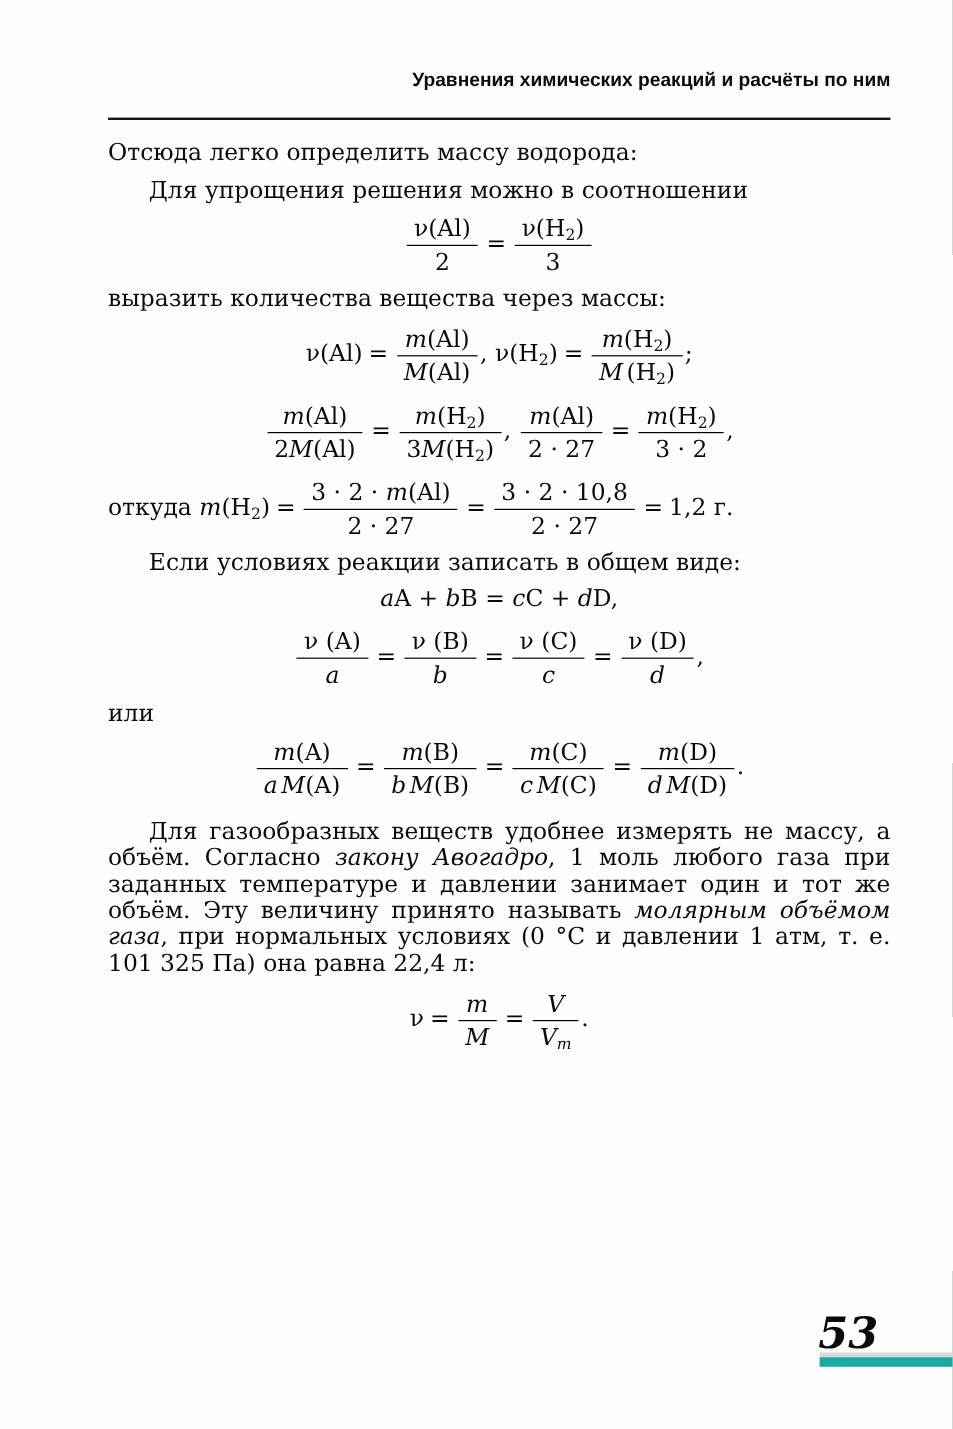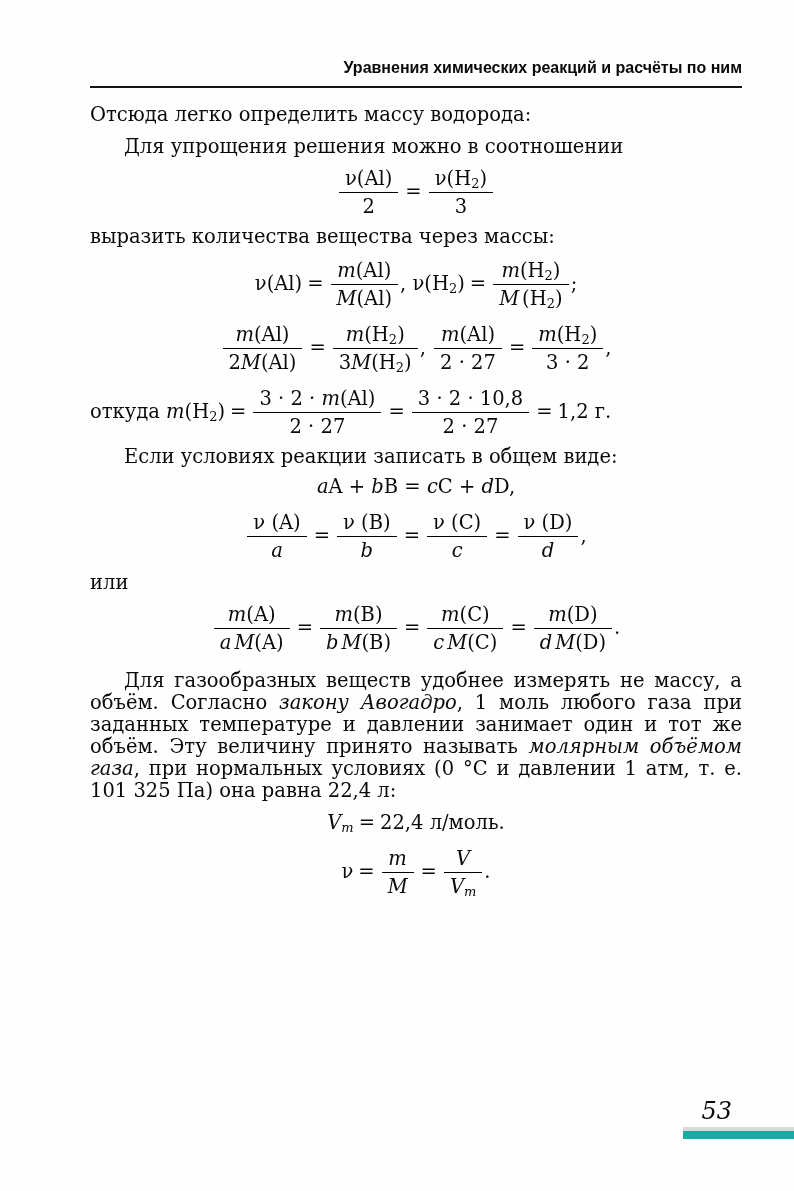--- a/index.html
+++ b/index.html
@@ -1,34 +1,34 @@
 <!DOCTYPE html>
 <html><head>
 <meta charset="utf-8">
 <style>
   html,body{margin:0;padding:0;background:#888;}
   .page{position:relative;width:794px;height:1191px;background:#fefefe;color:#0a0a0a;
         font-family:"DejaVu Serif",serif;overflow:hidden;margin:0 auto;}
   .content{position:absolute;left:90px;right:52px;top:0;font-size:19.5px;line-height:22px;}
-  .hdr{margin-top:58px;padding-bottom:8px;border-bottom:2px solid #151515;text-align:right;
+  .hdr{margin-top:58px;padding-bottom:20px;border-bottom:2px solid #151515;text-align:right;
        font-family:"Liberation Sans",sans-serif;font-weight:bold;font-size:16px;line-height:1.25;}
   .para{margin:0;text-align:justify;}
   .ind{text-indent:34px;}
   .formula{text-align:center;line-height:26px;}
   .f-inline{line-height:26px;}
   .it{font-style:italic;}
   .sb{font-size:13px;vertical-align:-0.25em;line-height:0;}
   .op{margin:0 5px;}
   .opd{margin:0 4px;}
   .frac{display:inline-block;vertical-align:middle;text-align:center;line-height:23px;margin:2px 2px;}
   .frac .nm{display:block;border-bottom:1.5px solid #000;padding:1px 6px 2px;}
   .frac .dn{display:block;padding:2px 6px 0;}
   .ml{margin-left:3px;}
-  .pageno{position:absolute;top:1096px;right:62px;font-size:24px;line-height:30px;
-          font-style:italic;font-weight:normal;}
+  .pageno{position:absolute;top:1096px;right:62px;font-size:36px;line-height:30px;
+          font-style:italic;font-weight:bold;}
   .bar-gray{position:absolute;top:1127px;left:683px;right:0;height:4px;}
   .bar-teal{position:absolute;top:1131px;left:683px;right:0;height:8px;}
 </style>
 </head>
 <body>
 
 <div class="page">
   <div class="content">
 
     <div class="hdr">
@@ -73,23 +73,20 @@
     </div>
 
     <p class="para" style="margin-top:4px;"><span>или</span></p>
 
     <div class="formula" style="margin:6px 0;">
       <span class="frac"><span class="nm"><span class="it">m</span><span>(A)</span></span><span class="dn"><span class="it">a</span><span class="it ml">M</span><span>(A)</span></span></span><span class="op">=</span><span class="frac"><span class="nm"><span class="it">m</span><span>(B)</span></span><span class="dn"><span class="it">b</span><span class="it ml">M</span><span>(B)</span></span></span><span class="op">=</span><span class="frac"><span class="nm"><span class="it">m</span><span>(C)</span></span><span class="dn"><span class="it">c</span><span class="it ml">M</span><span>(C)</span></span></span><span class="op">=</span><span class="frac"><span class="nm"><span class="it">m</span><span>(D)</span></span><span class="dn"><span class="it">d</span><span class="it ml">M</span><span>(D)</span></span></span><span>.</span>
     </div>
 
     <p class="para ind" style="margin-top:14px;"><span>Для газообразных веществ удобнее измерять не массу, а объём. Согласно </span><span class="it">закону Авогадро</span><span>, 1 моль любого газа при заданных температуре и давлении занимает один и тот же объём. Эту величину принято называть </span><span class="it">молярным объёмом газа</span><span>, при нормальных условиях (0 °С и давлении 1 атм, т. е. 101 325 Па) она равна 22,4 л:</span></p>
 
-    <div class="formula" style="margin:8px 0;">
-      <span class="it">V</span><span class="sb it">m</span><span class="op">=</span><span>22,4 л/моль.</span>
-    </div>
 
 
     <div class="formula" style="margin:8px 0;">
       <span>ν</span><span class="op">=</span><span class="frac"><span class="nm it">m</span><span class="dn it">M</span></span><span class="op">=</span><span class="frac"><span class="nm it">V</span><span class="dn"><span class="it">V</span><span class="sb it">m</span></span></span><span>.</span>
     </div>
 
   </div>
 
   <div class="pageno">53</div>
   <div class="bar-gray" style="background: rgb(217, 217, 217);"></div>

